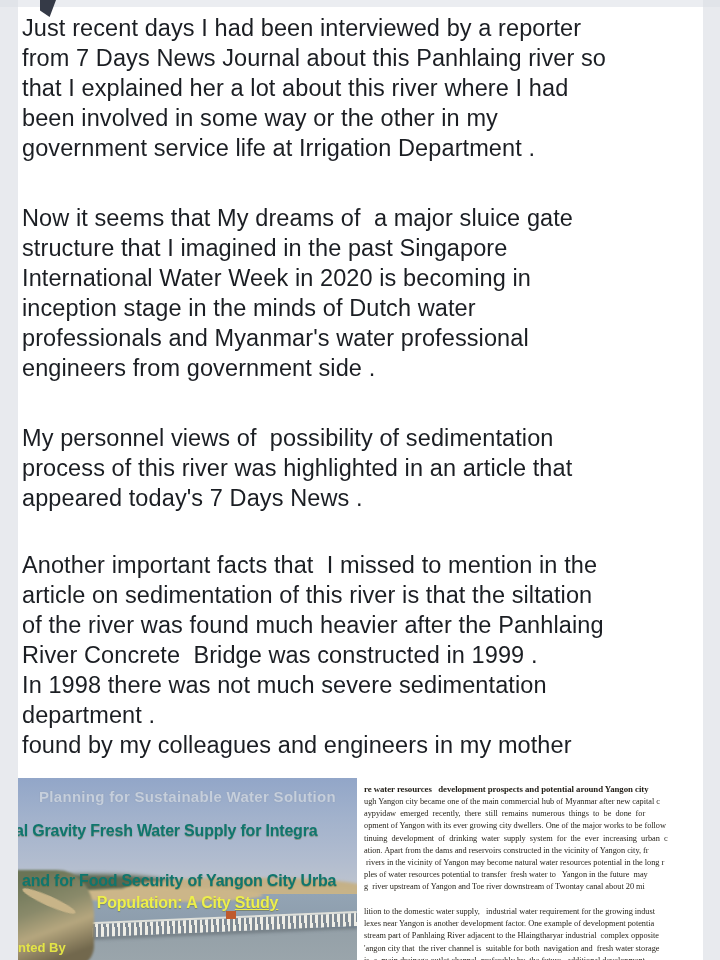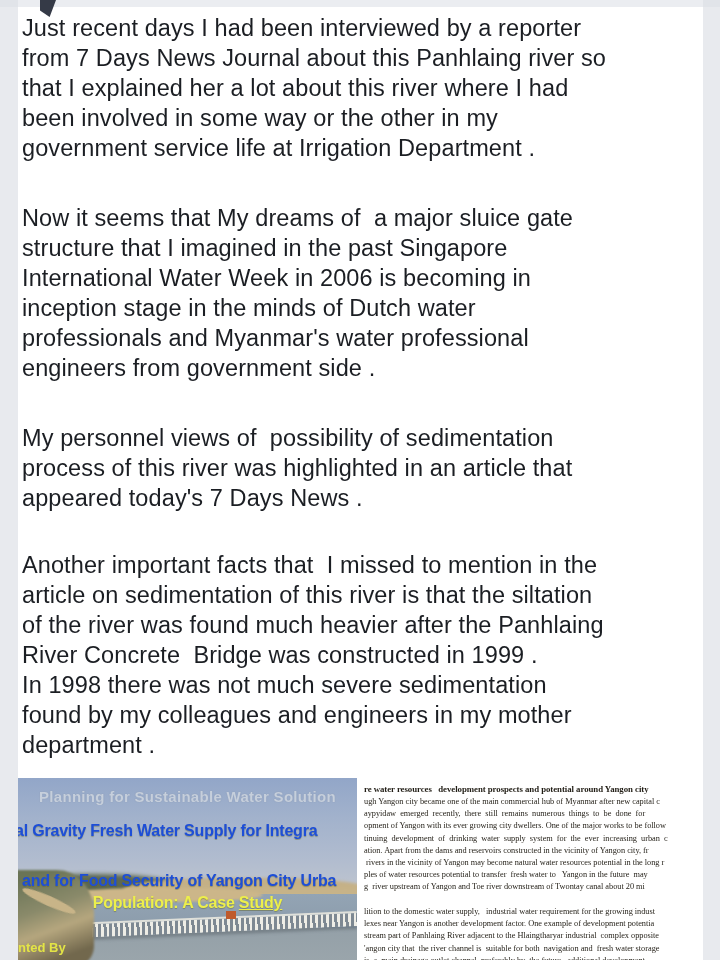--- a/index.html
+++ b/index.html
@@ -43,21 +43,21 @@
   .left-bank { left:-6px; top:92px; width:82px; height:95px;
                background:linear-gradient(160deg,#6a7456 10%,#8a8a6a 40%,#b5a67e 60%,#72684d 85%);
                border-radius:0 45% 20% 0; filter:blur(1px); }
   .road { left:2px; top:118px; width:58px; height:10px; background:#c8b488; border-radius:50%;
           transform:rotate(24deg); filter:blur(0.5px); }
   .crane { left:208px; top:133px; width:10px; height:8px; background:#bf5a2c; filter:blur(0.5px); }
 
   .slide-title { position:absolute; left:0; top:10px; width:339px; text-align:center;
                  font-weight:bold; font-size:15px; color:#c6cfdc; letter-spacing:0.3px;
                  white-space:nowrap; overflow:hidden; text-shadow:0 0 1px rgba(120,130,150,0.5); }
-  .ytext { position:absolute; font-weight:bold; font-size:16px; color:#1d4ed8; letter-spacing:-0.2px;
+  .ytext { position:absolute; font-weight:bold; font-size:16px; color:#0f766e; letter-spacing:-0.2px;
            white-space:nowrap; overflow:hidden; width:345px; text-shadow:0 1px 1px rgba(90,95,40,0.45); }
   #yline-0 { left:-3px; top:44px; }
   #yline-1 { left:-2px; top:69px; }
   #yline-2 { left:4px;  top:94px; }
   .case-line { position:absolute; left:0; top:116px; width:339px; text-align:center;
                font-weight:bold; font-size:16px; color:#edef4b; letter-spacing:-0.2px;
                white-space:nowrap; text-shadow:0 1px 1px rgba(90,95,40,0.45); }
   .case-underline { text-decoration:underline;margin-top:32px; }
   .presented-by { position:absolute; left:0px; top:162px; font-weight:bold; font-size:13px;
                   color:#e3e446; white-space:nowrap; filter:blur(0.4px); }
@@ -84,59 +84,59 @@
     <div class="post-para" id="para-0">
         <div class="post-line">Just recent days I had been interviewed by a reporter</div>
         <div class="post-line">from 7 Days News Journal about this Panhlaing river so</div>
         <div class="post-line">that I explained her a lot about this river where I had</div>
         <div class="post-line">been involved in some way or the other in my</div>
         <div class="post-line">government service life at Irrigation Department .</div>
       </div>
     <div class="post-para" id="para-1">
         <div class="post-line">Now it seems that My dreams of  a major sluice gate</div>
         <div class="post-line">structure that I imagined in the past Singapore</div>
-        <div class="post-line">International Water Week in 2006 is becoming in</div>
+        <div class="post-line">International Water Week in 2020 is becoming in</div>
         <div class="post-line">inception stage in the minds of Dutch water</div>
         <div class="post-line">professionals and Myanmar's water professional</div>
         <div class="post-line">engineers from government side .</div>
       </div>
     <div class="post-para" id="para-2">
         <div class="post-line">My personnel views of  possibility of sedimentation</div>
         <div class="post-line">process of this river was highlighted in an article that</div>
         <div class="post-line">appeared today's 7 Days News .</div>
       </div>
     <div class="post-para" id="para-3">
         <div class="post-line">Another important facts that  I missed to mention in the</div>
         <div class="post-line">article on sedimentation of this river is that the siltation</div>
         <div class="post-line">of the river was found much heavier after the Panhlaing</div>
         <div class="post-line">River Concrete  Bridge was constructed in 1999 .</div>
         <div class="post-line">In 1998 there was not much severe sedimentation</div>
+        <div class="post-line">department .</div>
         <div class="post-line">found by my colleagues and engineers in my mother</div>
-        <div class="post-line">department .</div>
       </div>
   </div>
 
   <div class="attachment" style="left:18px;">
 
     <div class="slide">
       <div class="ph sky"></div>
       <div class="ph treeline"></div>
       <div class="ph sand-bank"></div>
       <div class="ph up-water"></div>
       <div class="ph sand-spit"></div>
       <div class="ph down-water"></div>
       <div class="ph dam"></div>
       <div class="ph left-bank"></div>
       <div class="ph road"></div>
       <div class="ph crane"></div>
 
       <div class="slide-title">Planning for Sustainable Water Solution</div>
       <div class="ytext" id="yline-0">al Gravity Fresh Water Supply for Integra</div>
       <div class="ytext" id="yline-2">and for Food Security of Yangon City Urba</div>
-      <div class="case-line"><span>Population: A Case </span><span class="case-underline">Study</span></div>
+      <div class="case-line"><span>Population: A City </span><span class="case-underline">Study</span></div>
       <div class="presented-by">nted By</div>
     </div>
 
     <div class="doc">
       <div class="doc-heading">re water resources   development prospects and potential around Yangon city</div>
       <div class="doc-para" id="doc-para-1">
           <div class="doc-line">ugh Yangon city became one of the main commercial hub of Myanmar after new capital c</div>
           <div class="doc-line">aypyidaw  emerged  recently,  there  still  remains  numerous  things  to  be  done  for</div>
           <div class="doc-line">opment of Yangon with its ever growing city dwellers. One of the major works to be follow</div>
           <div class="doc-line">tinuing  development  of  drinking  water  supply  system  for  the  ever  increasing  urban  c</div>

